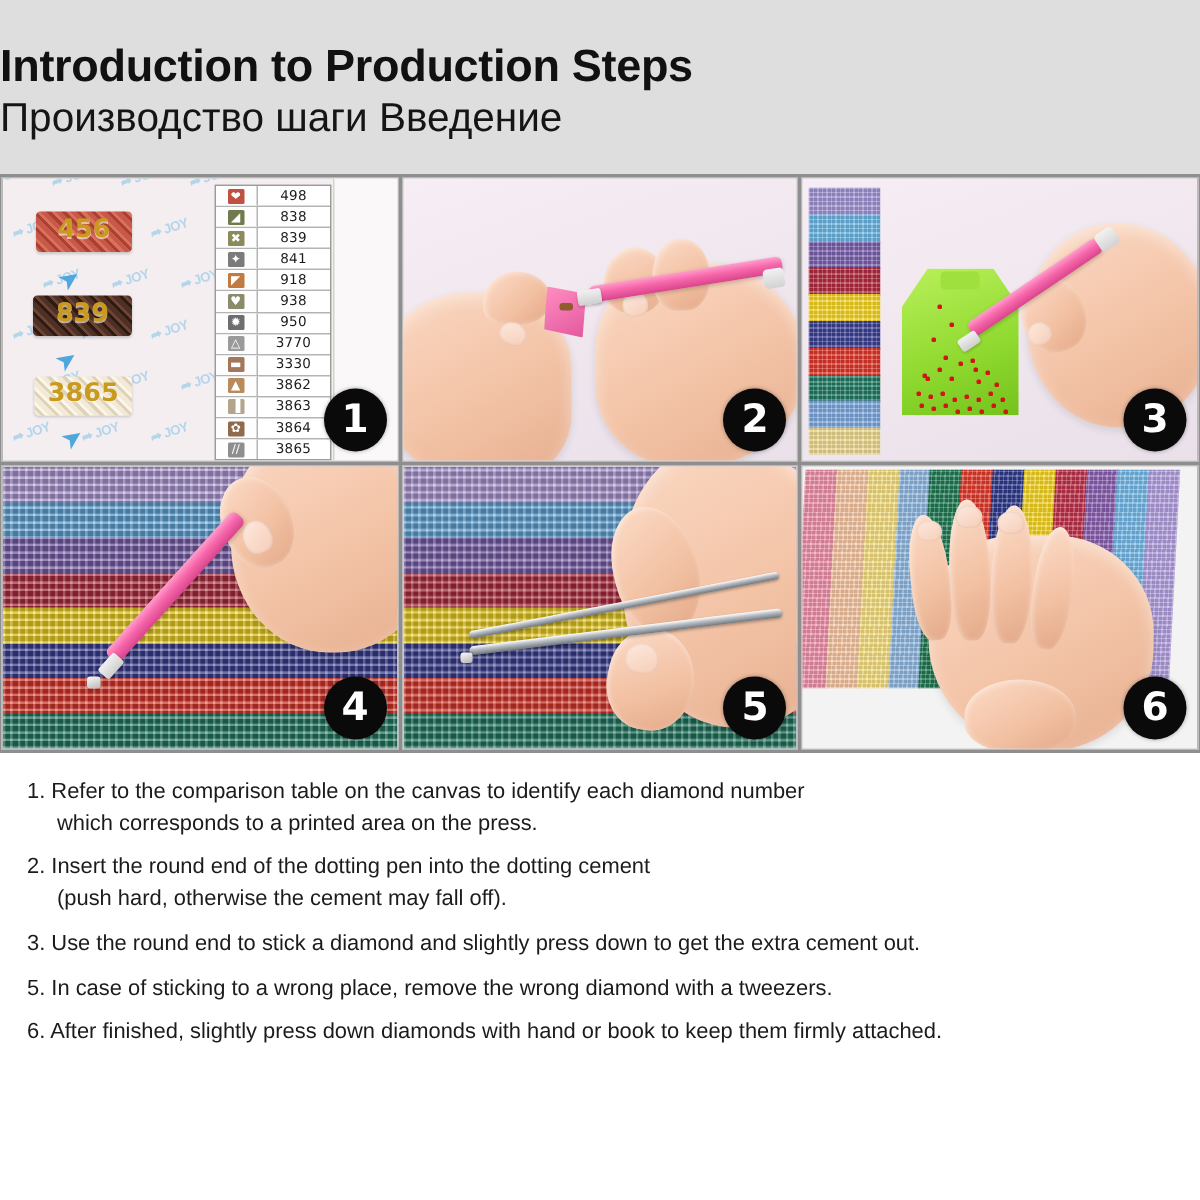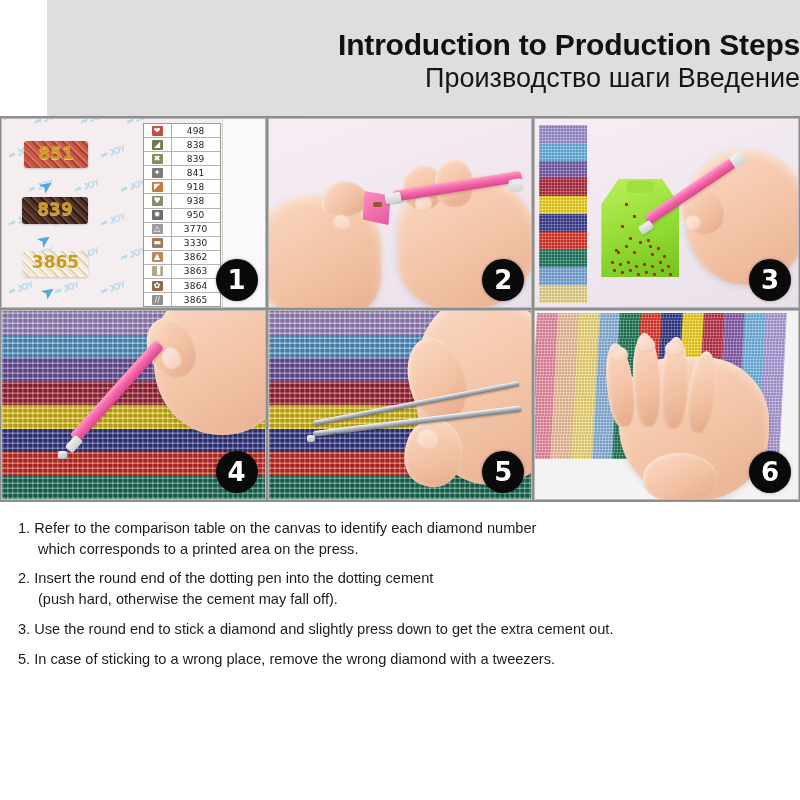--- a/index.html
+++ b/index.html
@@ -19,25 +19,24 @@
     height: 800px;
     background: #ffffff;
   }
 
   
   .header {
     height: 116px;
     background: #dedede;
     display: flex;
     flex-direction: column;
-    align-items: flex-end;
+    align-items: flex-start;
     justify-content: center;
     box-sizing: border-box;
     padding-top: 6px;
-    margin-left: 47px;
   }
   .title-en {
     font-size: 30px;
     font-weight: bold;
     color: #111111;
     letter-spacing: -0.2px;
     line-height: 1.12;
     white-space: nowrap;
   }
   .title-ru {
@@ -321,21 +320,21 @@
             <div class="wm-mark" style="left: 72.4706px; top: 130px;">➦ JOY</div>
             <div class="wm-mark" style="left: 118.471px; top: 130px;">➦ JOY</div>
             <div class="wm-mark" style="left: 164.471px; top: 130px;">➦ JOY</div>
             <div class="wm-mark" style="left: 6.47059px; top: 164px;">➦ JOY</div>
             <div class="wm-mark" style="left: 52.4706px; top: 164px;">➦ JOY</div>
             <div class="wm-mark" style="left: 98.4706px; top: 164px;">➦ JOY</div>
             <div class="wm-mark" style="left: 144.471px; top: 164px;">➦ JOY</div>
           </div>
 
         <div class="bag bag1">
-          <span class="bag-num">851</span>
+          <span class="bag-num">456</span>
         </div>
         <div class="bag bag2">
           <span class="bag-num">839</span>
         </div>
         <div class="bag bag3">
           <span class="bag-num">3865</span>
         </div>
 
         <div class="arrow" style="left:38px;top:58px">➤</div>
         <div class="arrow" style="left:36px;top:112px">➤</div>
@@ -594,15 +593,16 @@
       <div class="badge">6</div>
     </div>
 
   </div>
 
   <div class="steps" id="steps">
       <div class="step"><div>1. Refer to the comparison table on the canvas to identify each diamond number</div><div class="cont">which corresponds to a printed area on the press.</div></div>
       <div class="step"><div>2. Insert the round end of the dotting pen into the dotting cement</div><div class="cont">(push hard, otherwise the cement may fall off).</div></div>
       <div class="step"><div>3. Use the round end to stick a diamond and slightly press down to get the extra cement out.</div></div>
       <div class="step"><div>5. In case of sticking to a wrong place, remove the wrong diamond with a tweezers.</div></div>
+      <div class="step"><div>6. After finished, slightly press down diamonds with hand or book to keep them firmly attached.</div></div>
     </div>
 
 </div>
 
 </body></html>

